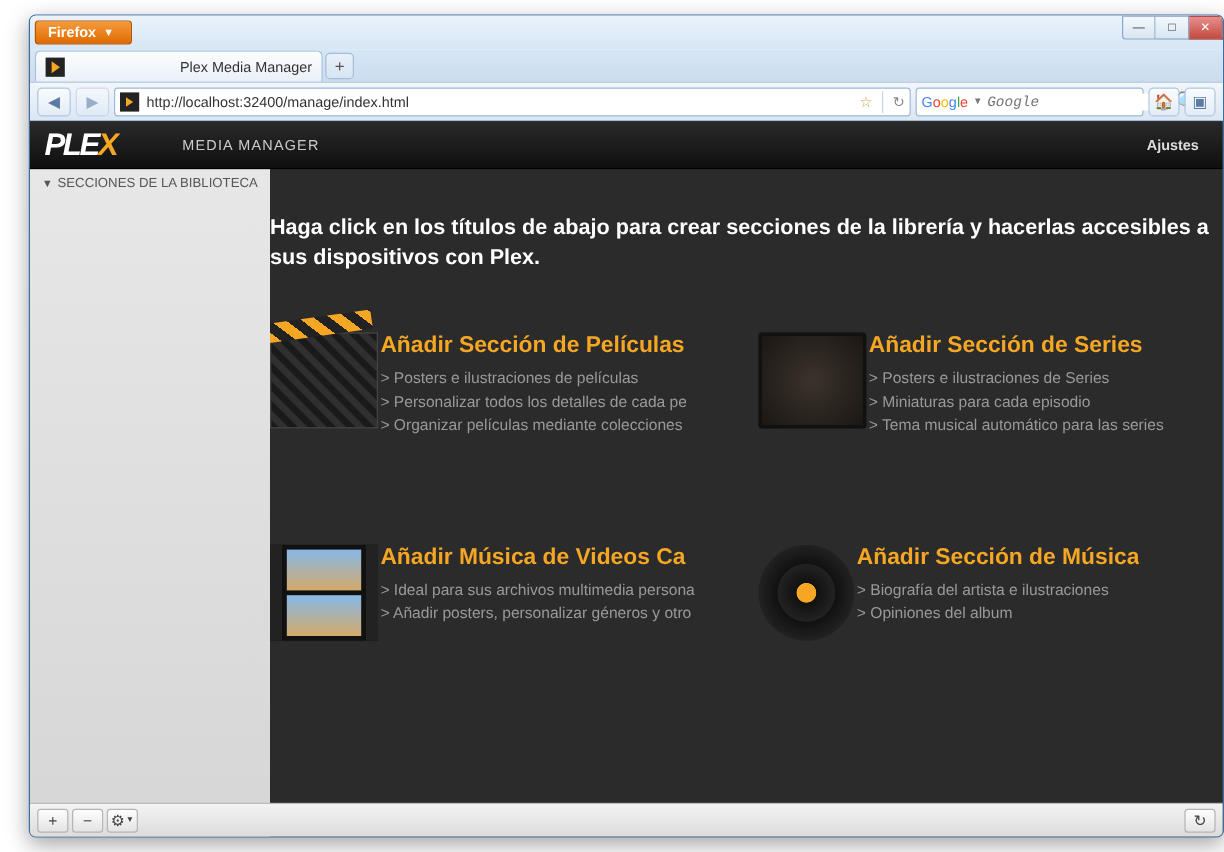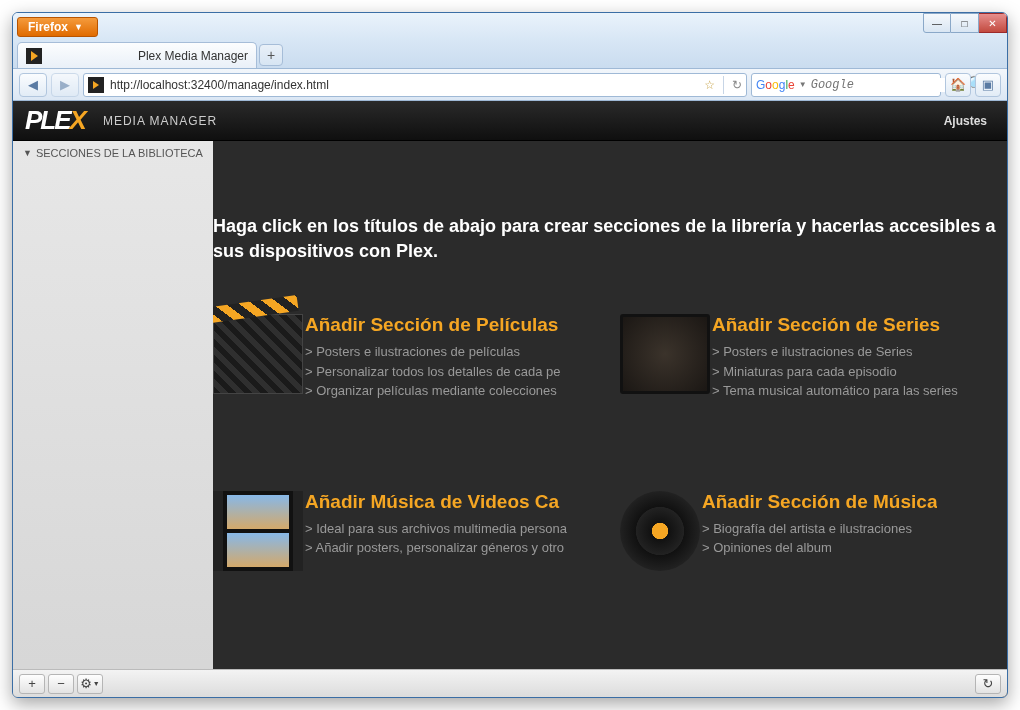--- a/index.html
+++ b/index.html
@@ -1,17 +1,17 @@
 <!DOCTYPE html>
 <html><head>
 <meta charset="utf-8">
 <style>
 * { margin: 0; padding: 0; box-sizing: border-box; font-family: "Segoe UI", Tahoma, sans-serif; }
 body { background: #fff; width: 1020px; height: 710px; overflow: hidden; position: relative; }
-.window { position: absolute; left: 12px; top: 12px; width: 996px; height: 686px; border: 1px solid #3b6ea5; border-radius: 6px; background: #fff; box-shadow: 0 6px 18px rgba(0,0,0,0.35); overflow: hidden; }
+.window { position: absolute; left: 24px; top: 12px; width: 996px; height: 686px; border: 1px solid #3b6ea5; border-radius: 6px; background: #fff; box-shadow: 0 6px 18px rgba(0,0,0,0.35); overflow: hidden; }
 .titlebar { height: 28px; background: linear-gradient(to bottom,#eaf3fb,#d7e6f5); display: flex; align-items: center; position: relative; }
 .firefox-btn { margin-left: 4px; background: linear-gradient(to bottom,#f59b3c,#e06b00); color: #fff; font-size: 12px; padding: 2px 14px 2px 10px; border-radius: 3px; border: 1px solid #b85400; display: flex; align-items: center; gap: 6px; font-weight: bold; }
 .firefox-btn .caret { font-size: 9px; }
 .win-controls { position: absolute; right: 0; top: 0; display: flex; height: 20px; }
 .win-btn { width: 28px; height: 20px; border: 1px solid #8aa8c8; border-left: none; background: linear-gradient(to bottom,#f4f8fc,#d9e6f3); display: flex; align-items: center; justify-content: center; font-size: 10px; color: #333; }
 .win-btn:first-child { border-left: 1px solid #8aa8c8; border-bottom-left-radius: 3px; }
 .win-btn.close { background: linear-gradient(to bottom,#e78f8d,#c24a3f); color: #fff; border-color: #9c2a2a; }
 .tabstrip { height: 28px; background: linear-gradient(to bottom,#d7e6f5,#cadcef); display: flex; align-items: flex-end; padding-left: 4px; gap: 2px; border-bottom: 1px solid #9fb9d6; }
 .tab { height: 26px; min-width: 240px; background: linear-gradient(to bottom,#fcfdfe,#e9f0f8); border: 1px solid #a6bdd8; border-bottom: none; border-top-left-radius: 5px; border-top-right-radius: 5px; display: flex; align-items: center; padding: 0 8px; gap: 6px; font-size: 12px; color: #333; justify-content: space-between; }
 .tab .plex-favicon { width: 16px; height: 16px; background: #222; display: flex; align-items: center; justify-content: center; }
@@ -26,30 +26,30 @@
 .urlbar input { flex: 1; border: none; outline: none; font-size: 12px; color: #333; }
 .url-icons { display: flex; align-items: center; gap: 6px; color: #888; font-size: 12px; }
 .url-sep { width: 1px; height: 18px; background: #c7d5e6; margin: 0 2px; }
 .searchbar { width: 190px; height: 24px; border: 1px solid #9fb9d6; border-radius: 3px; background: #fff; display: flex; align-items: center; padding: 0 4px; gap: 4px; }
 .searchbar .g { font-size: 12px; display: flex; }
 .searchbar .g span:nth-child(1){color:#4285f4}.searchbar .g span:nth-child(2){color:#ea4335}.searchbar .g span:nth-child(3){color:#fbbc05}.searchbar .g span:nth-child(4){color:#4285f4}.searchbar .g span:nth-child(5){color:#34a853}.searchbar .g span:nth-child(6){color:#ea4335}
 .searchbar input { flex: 1; border: none; outline: none; font-size: 12px; font-style: italic; color: #737373; font-family: Liberation Mono, monospace; }
 .icon-btn { width: 26px; height: 24px; border: 1px solid #b1c6de; border-radius: 4px; background: linear-gradient(to bottom,#fafcfe,#e2ecf6); display: flex; align-items: center; justify-content: center; color: #5a7ba3; font-size: 13px; }
 .content { position: relative; height: calc(100% - 28px - 28px - 32px); background: #fff; }
 .plex-app { position: absolute; inset: 0; background: #2b2b2b; display: flex; flex-direction: column; }
-.plex-header { height: 40px; background: linear-gradient(to bottom,#2a2a2a,#0f0f0f); display: flex; align-items: center; padding: 0 12px; border-bottom: 1px solid #000; }
+.plex-header { height: 40px; background: linear-gradient(to bottom,#2a2a2a,#0f0f0f); display: flex; align-items: center; padding: 0 12px; border-bottom: 1px solid #000; gap: 37px; }
 .plex-logo { font-size: 26px; font-weight: 900; color: #fff; letter-spacing: -2px; font-family: Arial, sans-serif; font-style: italic; }
 .plex-logo .x { color: #f5a623; }
 .plex-subtitle { color: #ccc; font-size: 12px; margin-left: 18px; letter-spacing: 1px; }
 .plex-header-spacer { flex: 1; }
 .plex-settings { color: #ddd; font-size: 12px; font-weight: bold; padding: 4px 8px; }
 .plex-body { flex: 1; display: flex; }
 .plex-sidebar { width: 200px; background: linear-gradient(to bottom,#e7e7e7,#d6d6d6); }
 .sidebar-header { padding: 6px 10px; font-size: 11px; color: #555; display: flex; align-items: center; gap: 4px; }
-.plex-main { flex: 1; background: #2b2b2b; padding: 73px 0 0 0; color: #fff; overflow: hidden; }
+.plex-main { flex: 1; background: #2b2b2b; padding: 36px 0 0 0; color: #fff; overflow: hidden; }
 .plex-intro { font-size: 18px; font-weight: bold; color: #fff; line-height: 1.4; margin: 0 8px 50px 0; }
 .sections-grid { display: grid; grid-template-columns: 1fr 1fr; gap: 90px 20px; }
 .section-card { display: flex; gap: 2px; min-width: 0; }
 .section-icon { width: 90px; height: 80px; flex-shrink: 0; position: relative; }
 .section-text { min-width: 0; overflow: hidden; }
 .section-title { color: #f5a623; font-size: 19px; font-weight: bold; white-space: nowrap; overflow: hidden; }
 .section-bullets { margin-top: 6px; }
 .section-bullets div { color: #999; font-size: 13px; white-space: nowrap; overflow: hidden; line-height: 1.5; }
 .icon-clapper { background: linear-gradient(45deg,#1a1a1a 25%,transparent 25%,transparent 50%,#1a1a1a 50%,#1a1a1a 75%,transparent 75%,transparent),#2f2f2f; background-size: 16px 16px; border: 1px solid #444; position: relative; }
 .icon-clapper::before { content: ""; position: absolute; top: -14px; left: -4px; width: 100%; height: 16px; background: repeating-linear-gradient(45deg,#f5a623,#f5a623 8px,#222 8px,#222 16px); transform: rotate(-8deg); }

